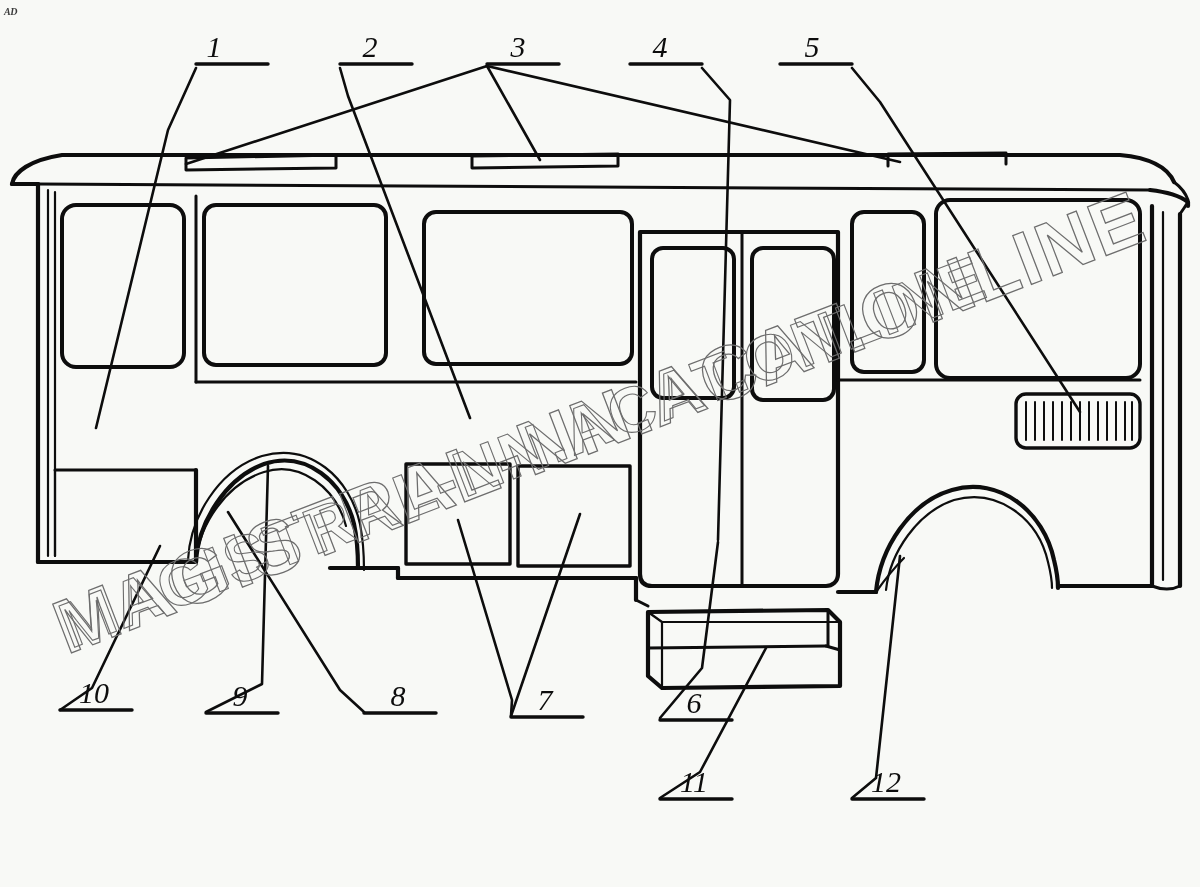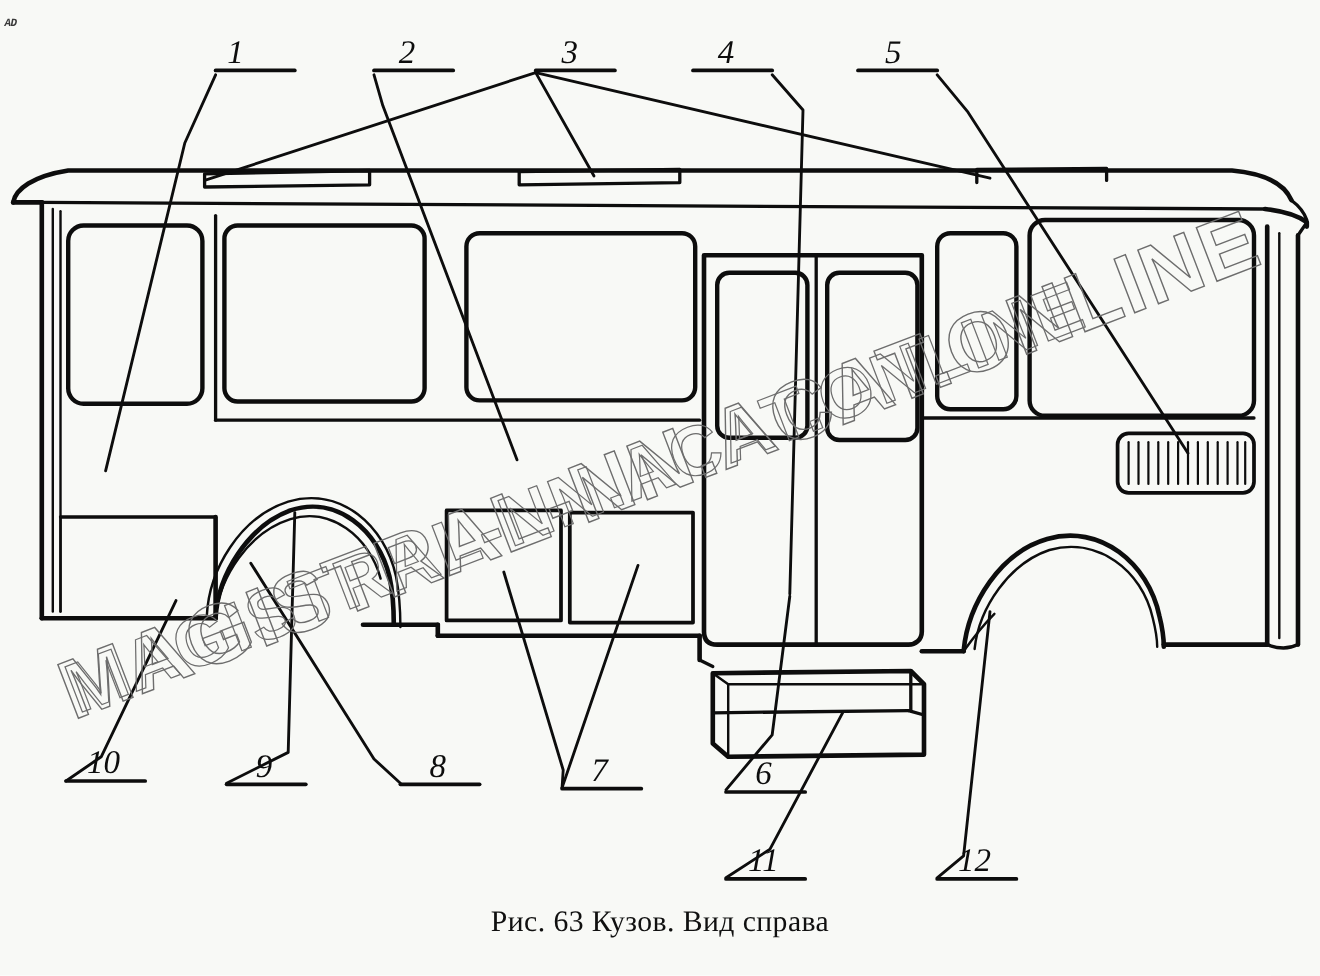--- a/index.html
+++ b/index.html
@@ -17,22 +17,22 @@
   }
   #figure-svg {
     position: absolute;
     left: 0; top: 0;
     width: 1200px;
     height: 887px;
   }
   .corner-mark {
     position: absolute;
     left: 4px;
-    top: 17px;
-    font-family: Liberation Mono, monospace;
+    top: 6px;
+    font-family: Liberation Serif, serif;
     font-style: italic;
     font-weight: bold;
     font-size: 10px;
     color: #3a3a3a;
     letter-spacing: -0.5px;
   }
   .caption {
     position: absolute;
     left: 0;
     top: 822px;
@@ -275,15 +275,14 @@
 
     <g class="wm">
       <g transform="rotate(-21 600 420)">
         <text x="18" y="448">MAGISTRAL-NN.ACAT.ONLINE</text>
         <text class="inner" x="24" y="444">MAGISTRAL-NN.ACAT.ONLINE</text>
       </g>
     </g>
 
   </svg>
 
-  <div class="caption">Рис. 63 Кузов. Вид справа</div>
 
 </div>
 
 </body></html>

